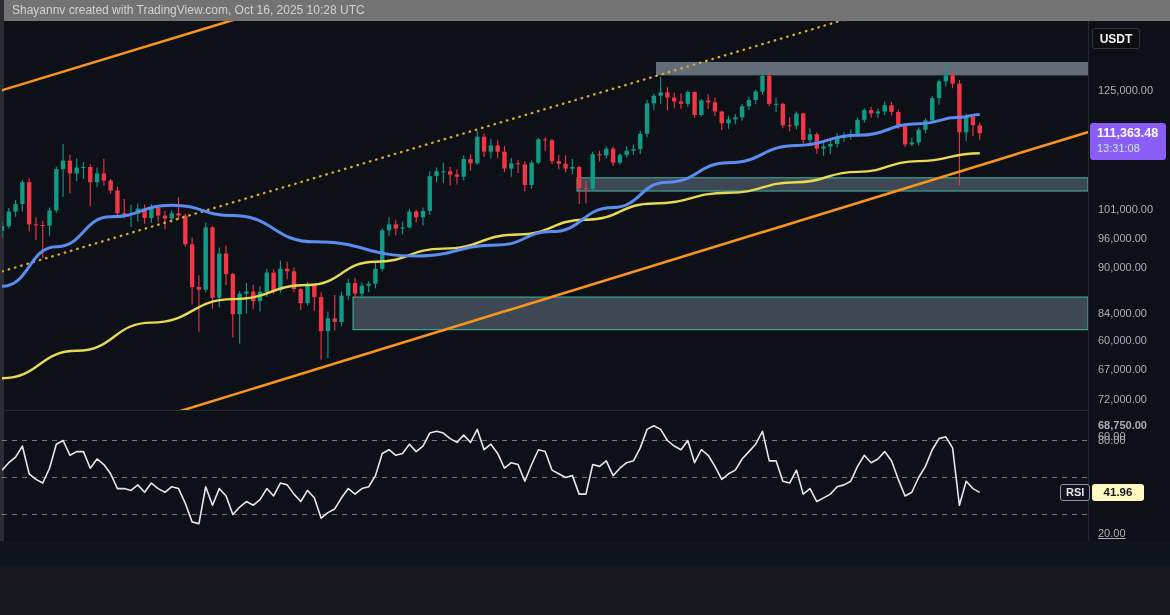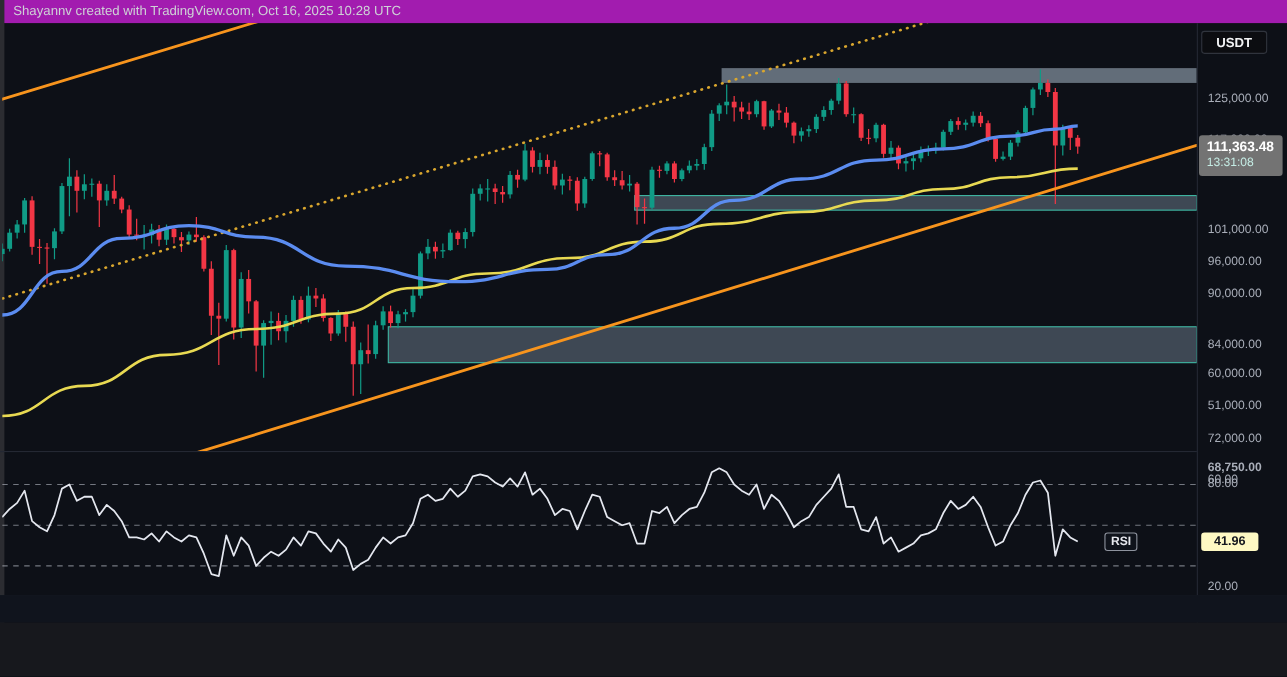--- a/index.html
+++ b/index.html
@@ -1,37 +1,37 @@
 <!DOCTYPE html>
 <html><head>
 <meta charset="utf-8">
 <style>
   html,body{margin:0;padding:0;background:#0d1017;}
   body{width:1170px;height:615px;position:relative;overflow:hidden;
        font-family:"Liberation Sans",sans-serif;-webkit-font-smoothing:antialiased;}
   .abs{position:absolute;}
   
-  #top-strip{left:0;top:0;width:1170px;height:21px;background:#a21caf;color:#ced1d6;
+  #top-strip{left:0;top:0;width:1170px;height:21px;background:#737373;color:#ced1d6;
              font-size:12px;line-height:21px;padding-left:12px;box-sizing:border-box;}
   #bottom-strip{left:0;top:566px;width:1170px;height:49px;background:#17181d;}
   #left-border{left:0;top:0;width:4px;height:566px;background:#2b2c31;}
   #time-axis{left:0;top:541px;width:1170px;height:25px;background:#10141d;}
   .sep{background:#242833;}
   
   .ptick{position:absolute;left:1098px;width:70px;height:14px;line-height:14px;
          font-size:11px;color:#a9aeb9;}
   
-  #usdt-chip{left:1092px;top:28px;width:60px;height:21px;background:#0c0d11;
+  #usdt-chip{left:1092px;top:28px;width:48px;height:21px;background:#0c0d11;
              border:1px solid #30343d;border-radius:3px;color:#f2f3f5;font-size:12px;
              font-weight:bold;text-align:center;line-height:21px;box-sizing:border-box;}
   #price-badge{left:1090px;top:123px;width:76px;height:37px;border-radius:3px;
                padding:3px 0 0 7px;box-sizing:border-box;}
   #price-badge .p{display:block;font-size:12.5px;font-weight:bold;color:#ffffff;line-height:15px;}
   #price-badge .c{display:block;font-size:11px;color:#c4ece4;line-height:14px;}
-  #rsi-name-chip{left:1004px;top:484px;height:17px;padding:0 5px;border:1px solid #8e939e;
+  #rsi-name-chip{left:1060px;top:484px;height:17px;padding:0 5px;border:1px solid #8e939e;
                  border-radius:3px;color:#e6e8ee;font-size:11px;font-weight:bold;
                  line-height:15px;box-sizing:border-box;background:#0f131b;}
   #rsi-value-chip{left:1092px;top:484px;width:52px;height:17px;background:#fef9c3;
                   border-radius:3px;color:#14171e;font-size:11.5px;font-weight:bold;
                   text-align:center;line-height:17px;}
   svg{display:block;}
 </style>
 </head>
 <body>
 
@@ -365,33 +365,33 @@
 <div id="time-axis" class="abs"></div>
 
 <div id="price-axis" class="abs" style="left:1088px;top:21px;width:96px;height:520px;">
     <div class="ptick" style="top: 61.6181px; left: 10px;">125,000.00</div>
     <div class="ptick" style="top: 98.7357px; left: 10px;">117,000.00</div>
     <div class="ptick" style="top: 181.262px; left: 10px;">101,000.00</div>
     <div class="ptick" style="top: 209.756px; left: 10px;">96,000.00</div>
     <div class="ptick" style="top: 239px; left: 10px;">90,000.00</div>
     <div class="ptick" style="top: 284.693px; left: 10px;">84,000.00</div>
     <div class="ptick" style="top: 312.074px; left: 10px;">60,000.00</div>
-    <div class="ptick" style="top: 340.86px; left: 10px;">51,000.00</div>
+    <div class="ptick" style="top: 340.86px; left: 10px;">67,000.00</div>
     <div class="ptick" style="top: 371.203px; left: 10px;">72,000.00</div>
     <div class="ptick" style="top: 397.124px; left: 10px; font-weight: bold;">68,750.00</div>
     <div class="ptick" style="top: 394px; left: 10px; margin-top: 18px;">80.00</div>
     <div class="ptick" style="top: 408px; left: 10px;">60.00</div>
-    <div class="ptick" style="top: 504.97px; left: 10px;">20.00</div>
+    <div class="ptick" style="top: 504.97px; left: 10px; text-decoration: underline;">20.00</div>
   </div>
 
 <div id="usdt-chip" class="abs">
   <span>USDT</span>
 </div>
 
-<div id="price-badge" class="abs" style="background: #737373; top: 123px;">
+<div id="price-badge" class="abs" style="background: #8b5cf6; top: 123px;">
   <span class="p">111,363.48</span>
   <span class="c">13:31:08</span>
 </div>
 
 <div id="rsi-name-chip" class="abs" style="top: 484px;">
   <span>RSI</span>
 </div>
 <div id="rsi-value-chip" class="abs" style="top: 484px;">
   <span>41.96</span>
 </div>

